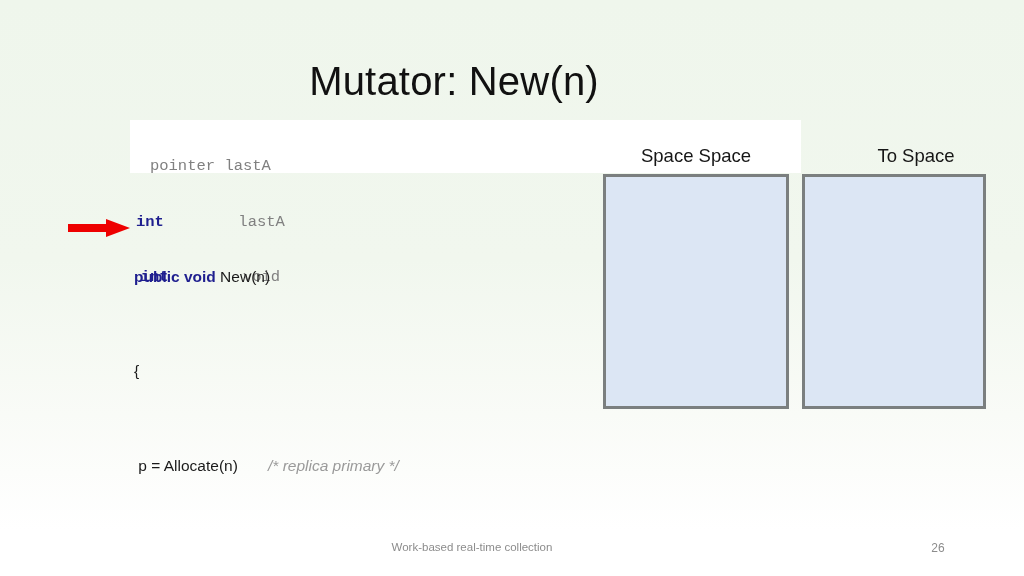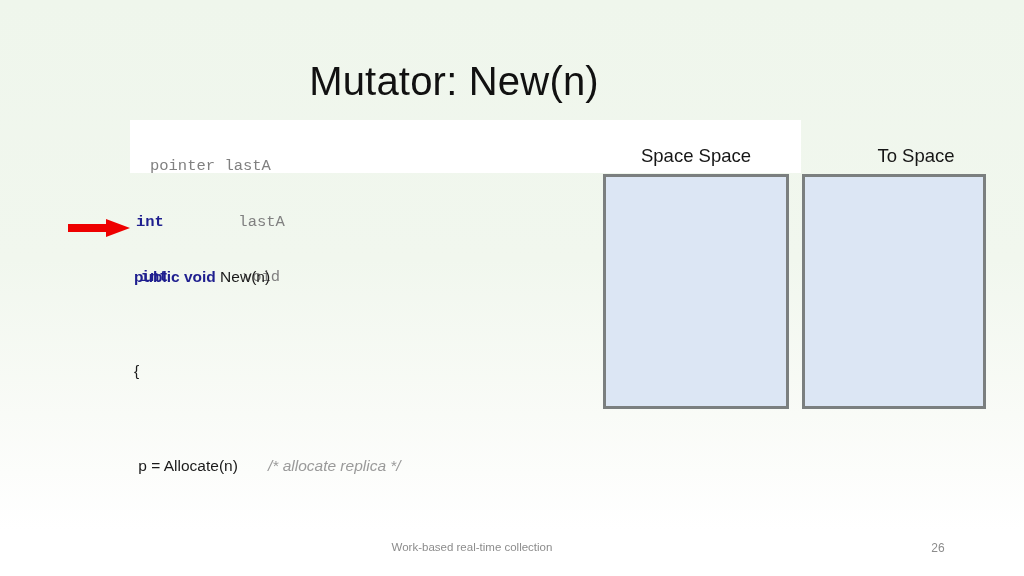--- a/index.html
+++ b/index.html
@@ -143,21 +143,21 @@
   <svg id="red-arrow" viewBox="0 0 62 20">
     <polygon points="0,6 38,6 38,1 62,10 38,19 38,14 0,14" fill="#ee0000"></polygon>
   </svg>
 
   <div id="code-block">
 
     <span class="code-line"><span class="kw">public void</span><span> New(n)</span></span>
 
     <span class="code-line"><span>{</span></span>
 
-    <span class="code-line"><span> p = Allocate(n)</span><span>       </span><span class="cmt">/* allocate replica */</span></span>
+    <span class="code-line"><span> p = Allocate(n)</span><span>       </span><span class="cmt">/* replica primary */</span></span>
 
 
     
 
     
 
     
 
     
 

